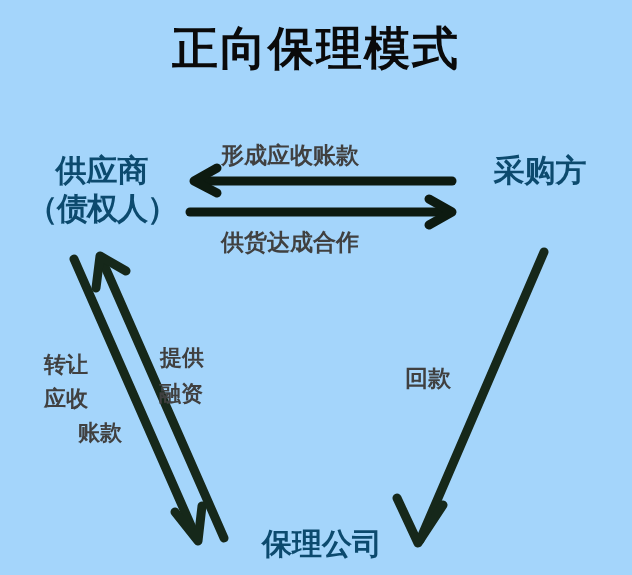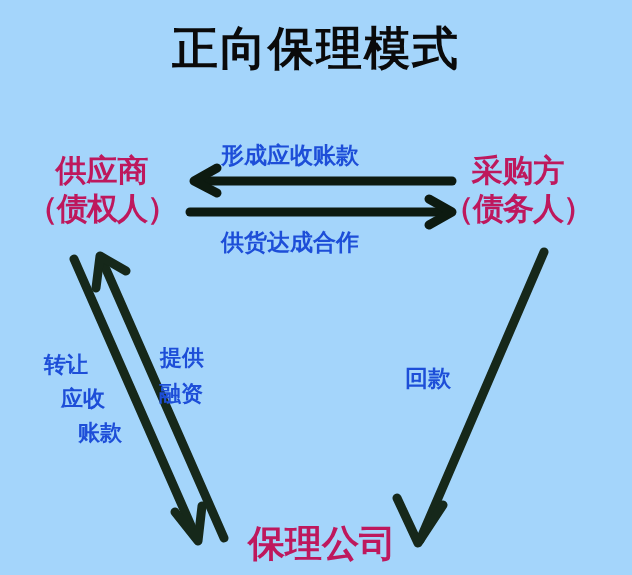--- a/index.html
+++ b/index.html
@@ -38,71 +38,71 @@
     font-size: 46px;
     line-height: 56px;
     letter-spacing: 2px;
     color: #0a0a0a;
     white-space: nowrap;
   }
 
   
   .node {
     position: absolute;
-    color: #be185d;
+    color: #0c4a6e;
     font-weight: 700;
     font-size: 31px;
     line-height: 38px;
     white-space: nowrap;
     text-align: center;
     font-family: "Liberation Serif", "DejaVu Serif", serif;
   }
   .node .node-line { display: block; }
   .node .node-sub { letter-spacing: -1px; }
 
   #node-supplier {
     left: 12px;
     top: 152px;
     width: 180px;
   }
   #node-buyer {
-    left: 430px;
+    left: 452px;
     top: 152px;
     width: 176px;
   }
   #node-factor {
     left: 232px;
     top: 526px;
     width: 180px;
-    font-size: 37px;
+    font-size: 30px;
     line-height: 36px;
   }
 
   
   .edge-label {
     position: absolute;
-    color: #1d4ed8;
+    color: #404040;
     font-weight: 700;
     font-size: 23px;
     line-height: 30px;
     white-space: nowrap;
     font-family: "Liberation Serif", "DejaVu Serif", serif;
   }
 
   #label-receivable-formed { left: 221px; top: 141px; }
   #label-supply-coop       { left: 221px; top: 228px; }
 
   #label-assign-ar {
     left: 44px;
     top: 348px;
     font-size: 22px;
     line-height: 34px;
   }
   #label-assign-ar .l1 { display: block; margin-left: 0px; }
-  #label-assign-ar .l2 { display: block; margin-left: 17px; }
+  #label-assign-ar .l2 { display: block; }
   #label-assign-ar .l3 { display: block; margin-left: 34px; }
 
   #label-financing {
     left: 159px;
     top: 340px;
     font-size: 22px;
     line-height: 36px;
   }
   #label-financing .l1 { display: block; margin-left: 1px; }
   #label-financing .l2 { display: block; margin-left: 0px; }
@@ -149,21 +149,20 @@
     </g>
   </svg>
 
   <div class="node" id="node-supplier">
     <span class="node-line">供应商</span>
     <span class="node-line node-sub">（债权人）</span>
   </div>
 
   <div class="node" id="node-buyer">
     <span class="node-line">采购方</span>
-    <span class="node-line node-sub">（债务人）</span>
   </div>
 
   <div class="node" id="node-factor">
     <span class="node-line">保理公司</span>
   </div>
 
   <div class="edge-label" id="label-receivable-formed">形成应收账款</div>
 
   <div class="edge-label" id="label-supply-coop">供货达成合作</div>
 

